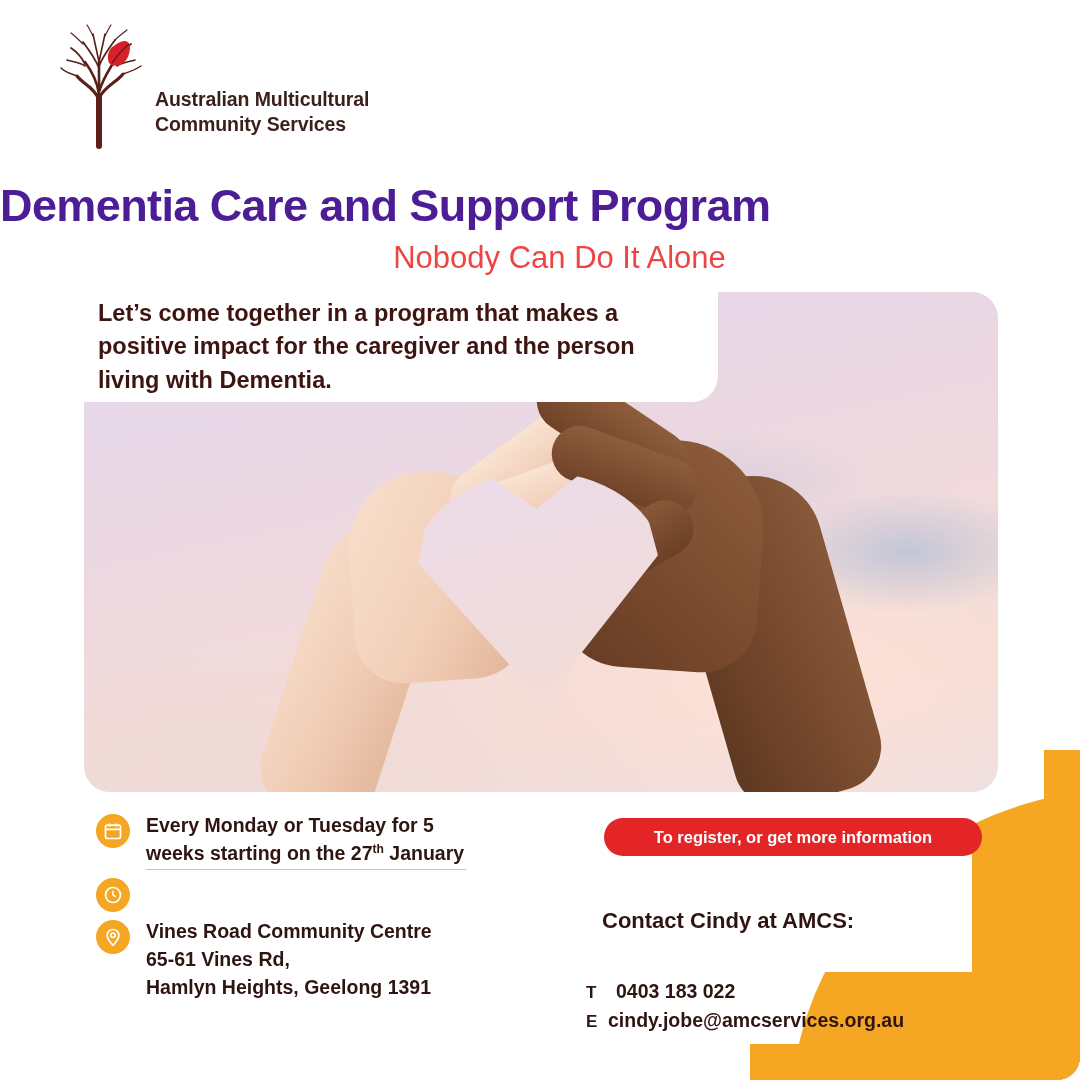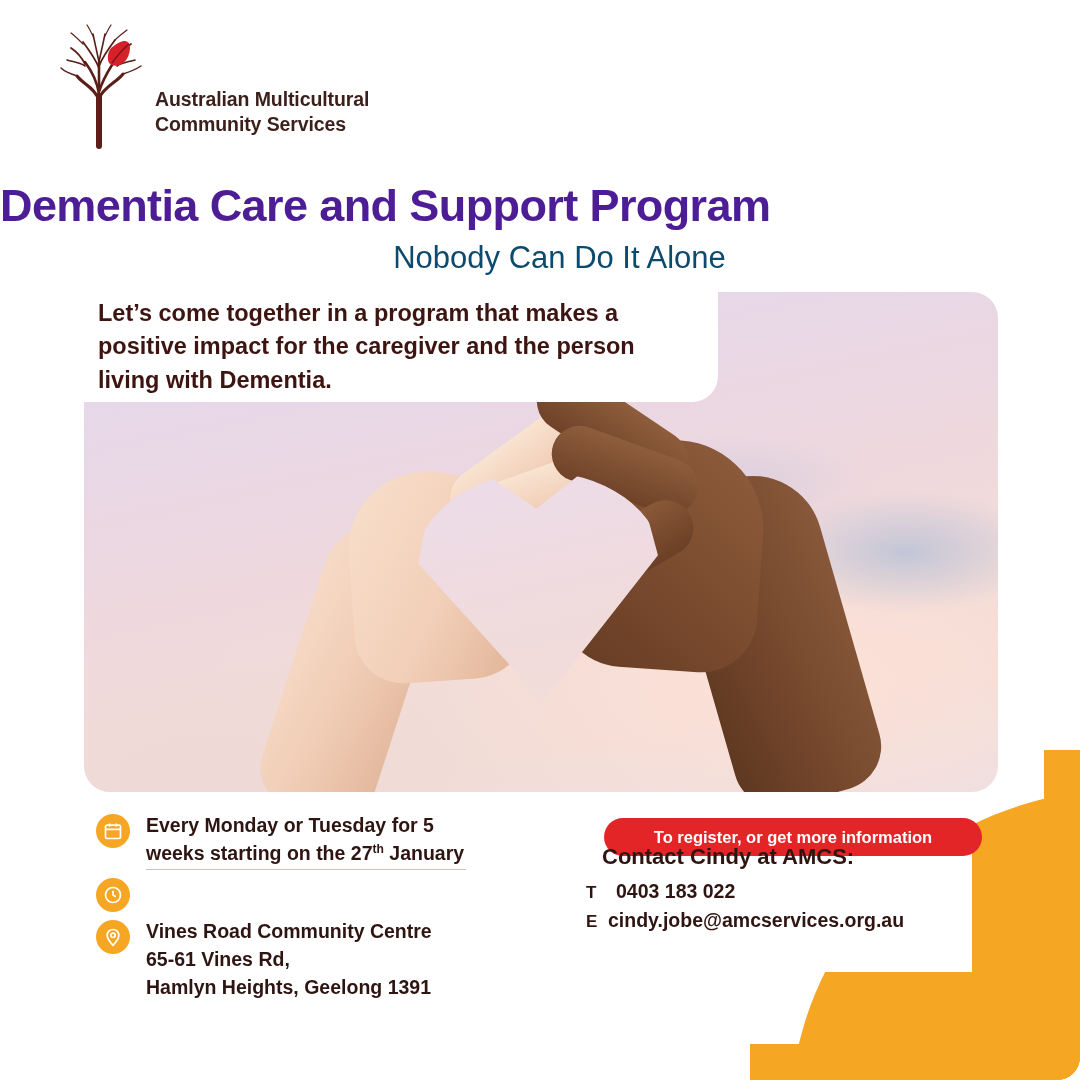--- a/index.html
+++ b/index.html
@@ -72,21 +72,21 @@
     text-align: left;
     color: #4c1d95;
     font-size: 45px;
     font-weight: bold;
     letter-spacing: -0.6px;
     z-index: 5;
   }
   .subtitle {
     position: absolute; top: 240px; left: 0; width: 1080px;
     text-align: center;
-    color: #0c4a6e;
+    color: #ef4444;
     font-size: 31px;
     font-weight: normal;
     z-index: 5;
     padding-left: 39px;
   }
 
   
   .intro {
     position: absolute;
     left: 98px; top: 297px; width: 600px;
@@ -274,42 +274,42 @@
     border-radius: 19px;
     color: #ffffff;
     font-size: 16.5px;
     font-weight: bold;
     display: flex; align-items: center; justify-content: center;
     z-index: 6;
     border: none;
   }
   .contact {
     position: absolute;
-    left: 586px; top: 844px;
+    left: 586px; top: 908px;
     width: 420px;
     z-index: 6;
     color: #2f1512;
   }
   .contact-title {
     font-size: 22px; font-weight: bold;
     margin-left: 16px;
     margin-bottom: 10px;
   }
   .contact-line {
     display: flex; align-items: baseline;
     font-size: 19.5px;
     margin-bottom: 6px;
   }
   .contact-key {
     width: 22px; flex: 0 0 22px;
     font-weight: bold;
     font-size: 17px;
   }
   .contact-val { font-weight: bold; }
-  .contact-line.phone .contact-val { font-weight: bold; margin-left: 8px; }
+  .contact-line.phone .contact-val { font-weight: bold; margin-left: 8px; margin-top: 36px; }
 </style>
 </head>
 <body>
 
 <div class="poster">
 
   <div class="corner-swoosh"></div>
   <div class="corner-swoosh-inner"></div>
   <div class="corner-strip"></div>
   <div class="corner-strip-b"></div>

